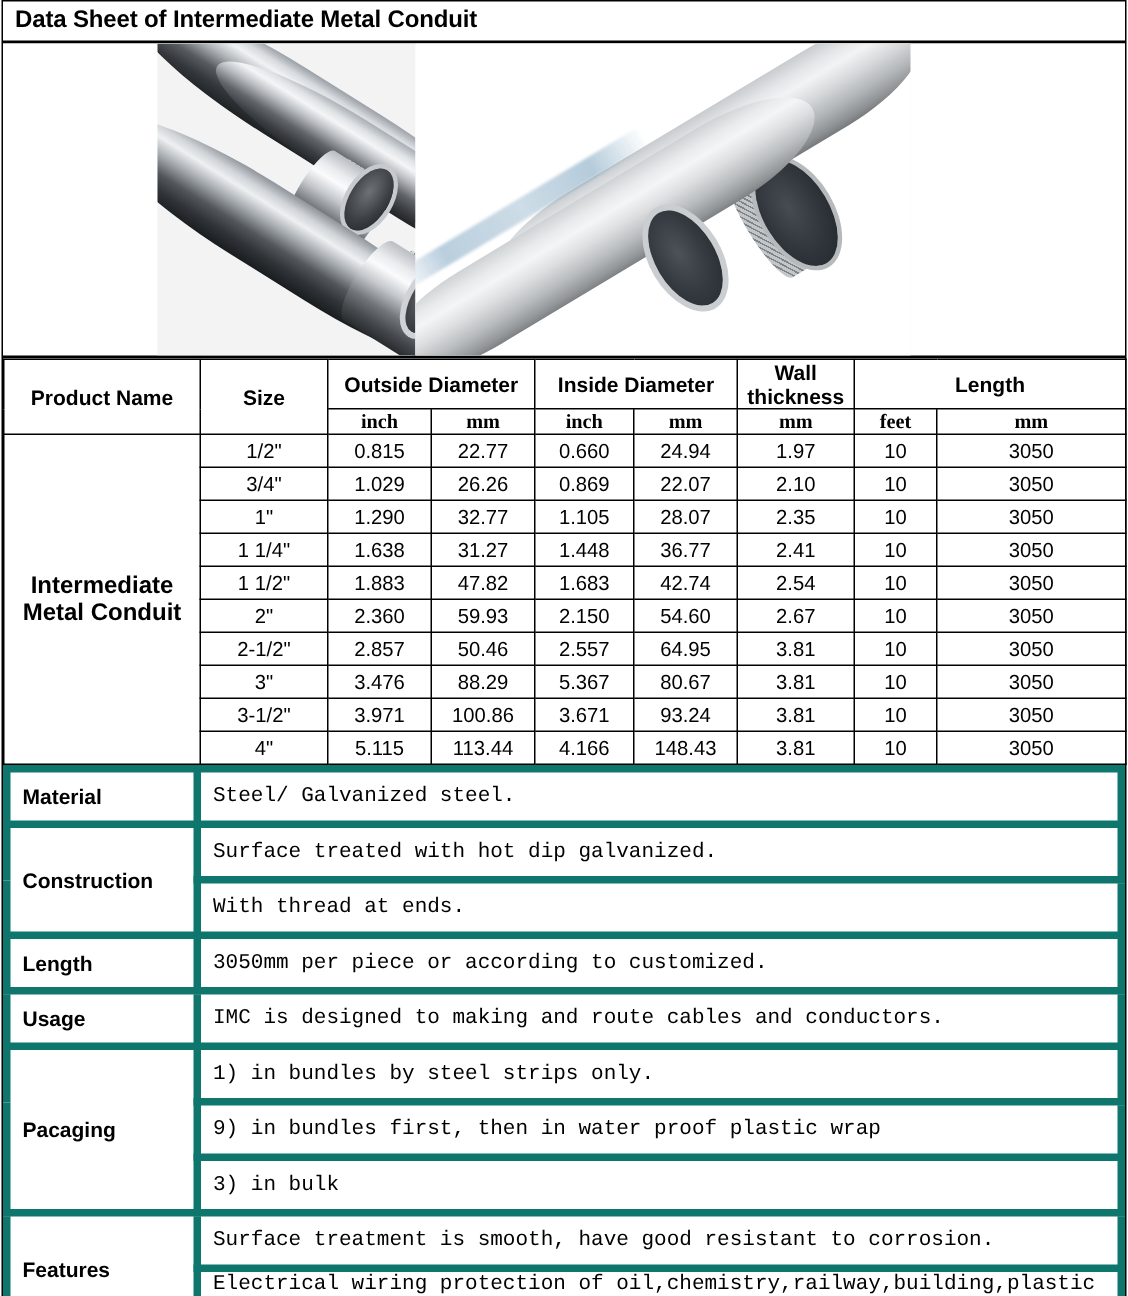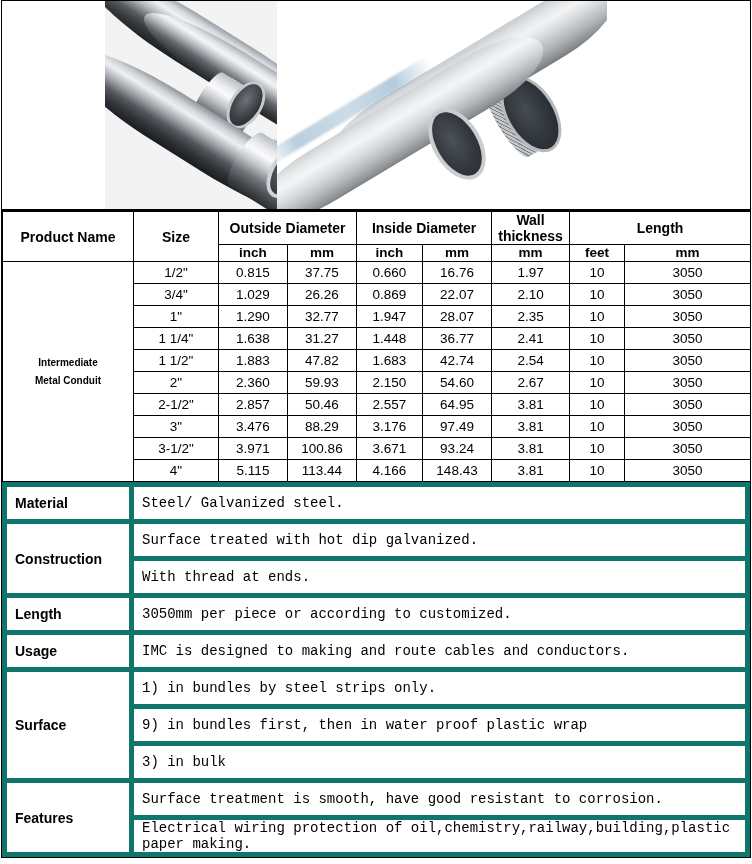--- a/index.html
+++ b/index.html
@@ -206,24 +206,25 @@
     vertical-align: middle;
     font-size: 13.5px;
   }
   .spec-head th {
     font-weight: bold;
     font-size: 14px;
     line-height: 16px;
   }
   .spec-head th.small {
     font-size: 13.5px;
+    font-family: Liberation Serif, serif;
   }
   td.prodname {
     font-weight: bold;
-    font-size: 10px;
+    font-size: 16px;
     line-height: 18px;
   }
   .data-row td { height: 21px; }
   .size-cell { }
 
   
   .info-table td {
     border: 5px solid #0f766e;
     font-size: 14px;
   }
@@ -239,20 +240,23 @@
     padding-left: 8px;
     height: 32px;
     font-family: Liberation Mono, monospace;
   }
 </style>
 </head>
 <body>
 
 <div class="sheet">
 
+  <div class="title-bar">
+    <div class="title-text">Data Sheet of Intermediate Metal Conduit</div>
+  </div>
 
   <div class="photo-band">
     <div class="photo photo-left">
       <div class="pl-inner">
         <div class="pipe pl-p1"></div>
         <div class="pipe pl-p3"></div>
         <div class="thread pl-t1"></div>
         <div class="coupling pl-c1"></div>
         <div class="pipe-end pl-e1"></div>
         <div class="pipe pl-p2"></div>
@@ -308,42 +312,42 @@
       </tr>
     </thead>
     <tbody>
       <tr class="data-row">
         <td class="prodname" rowspan="10">
           <span>Intermediate</span><br>
           <span>Metal Conduit</span>
         </td>
         <td class="size-cell">1/2"</td>
         <td>0.815</td>
-        <td>37.75</td>
+        <td>22.77</td>
         <td>0.660</td>
-        <td>16.76</td>
+        <td>24.94</td>
         <td>1.97</td>
         <td>10</td>
         <td>3050</td>
       </tr>
       <tr class="data-row">
         <td class="size-cell">3/4"</td>
         <td>1.029</td>
         <td>26.26</td>
         <td>0.869</td>
         <td>22.07</td>
         <td>2.10</td>
         <td>10</td>
         <td>3050</td>
       </tr>
       <tr class="data-row">
         <td class="size-cell">1"</td>
         <td>1.290</td>
         <td>32.77</td>
-        <td>1.947</td>
+        <td>1.105</td>
         <td>28.07</td>
         <td>2.35</td>
         <td>10</td>
         <td>3050</td>
       </tr>
       <tr class="data-row">
         <td class="size-cell">1 1/4"</td>
         <td>1.638</td>
         <td>31.27</td>
         <td>1.448</td>
@@ -379,22 +383,22 @@
         <td>2.557</td>
         <td>64.95</td>
         <td>3.81</td>
         <td>10</td>
         <td>3050</td>
       </tr>
       <tr class="data-row">
         <td class="size-cell">3"</td>
         <td>3.476</td>
         <td>88.29</td>
-        <td>3.176</td>
-        <td>97.49</td>
+        <td>5.367</td>
+        <td>80.67</td>
         <td>3.81</td>
         <td>10</td>
         <td>3050</td>
       </tr>
       <tr class="data-row">
         <td class="size-cell">3-1/2"</td>
         <td>3.971</td>
         <td>100.86</td>
         <td>3.671</td>
         <td>93.24</td>
@@ -434,21 +438,21 @@
       </tr>
       <tr>
         <td class="info-label">Length</td>
         <td class="info-value">3050mm per piece or according to customized.</td>
       </tr>
       <tr>
         <td class="info-label">Usage</td>
         <td class="info-value">IMC is designed to making and route cables and conductors.</td>
       </tr>
       <tr>
-        <td class="info-label" rowspan="3">Surface</td>
+        <td class="info-label" rowspan="3">Pacaging</td>
         <td class="info-value">1) in bundles by steel strips only.</td>
       </tr>
       <tr>
         <td class="info-value">9) in bundles first, then in water proof plastic wrap</td>
       </tr>
       <tr>
         <td class="info-value">3) in bulk</td>
       </tr>
       <tr>
         <td class="info-label" rowspan="2">Features</td>

